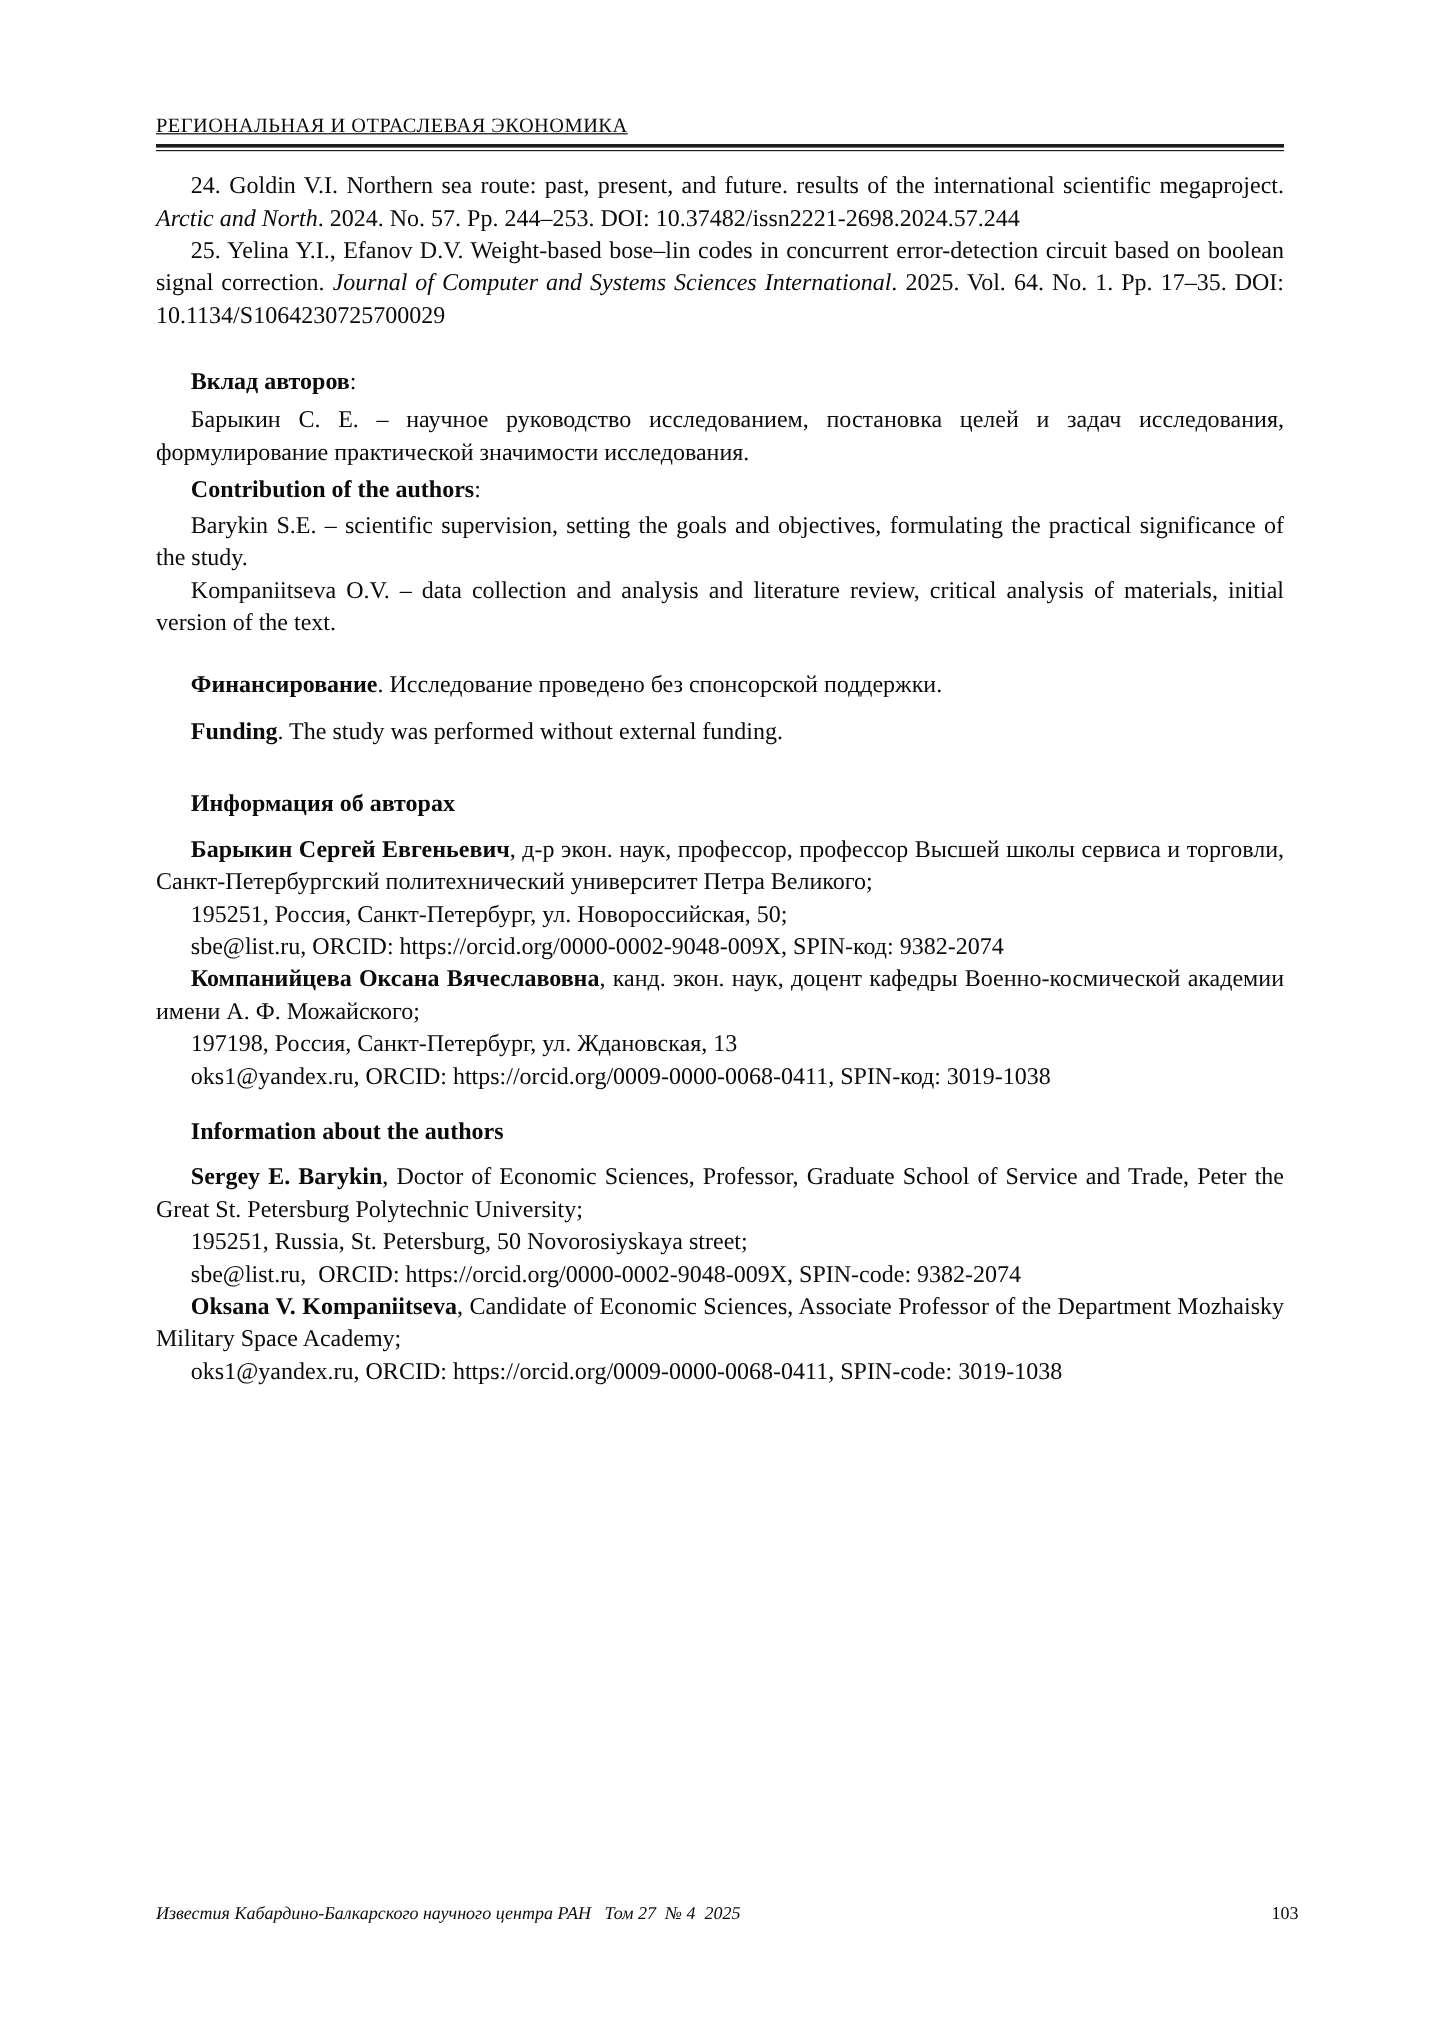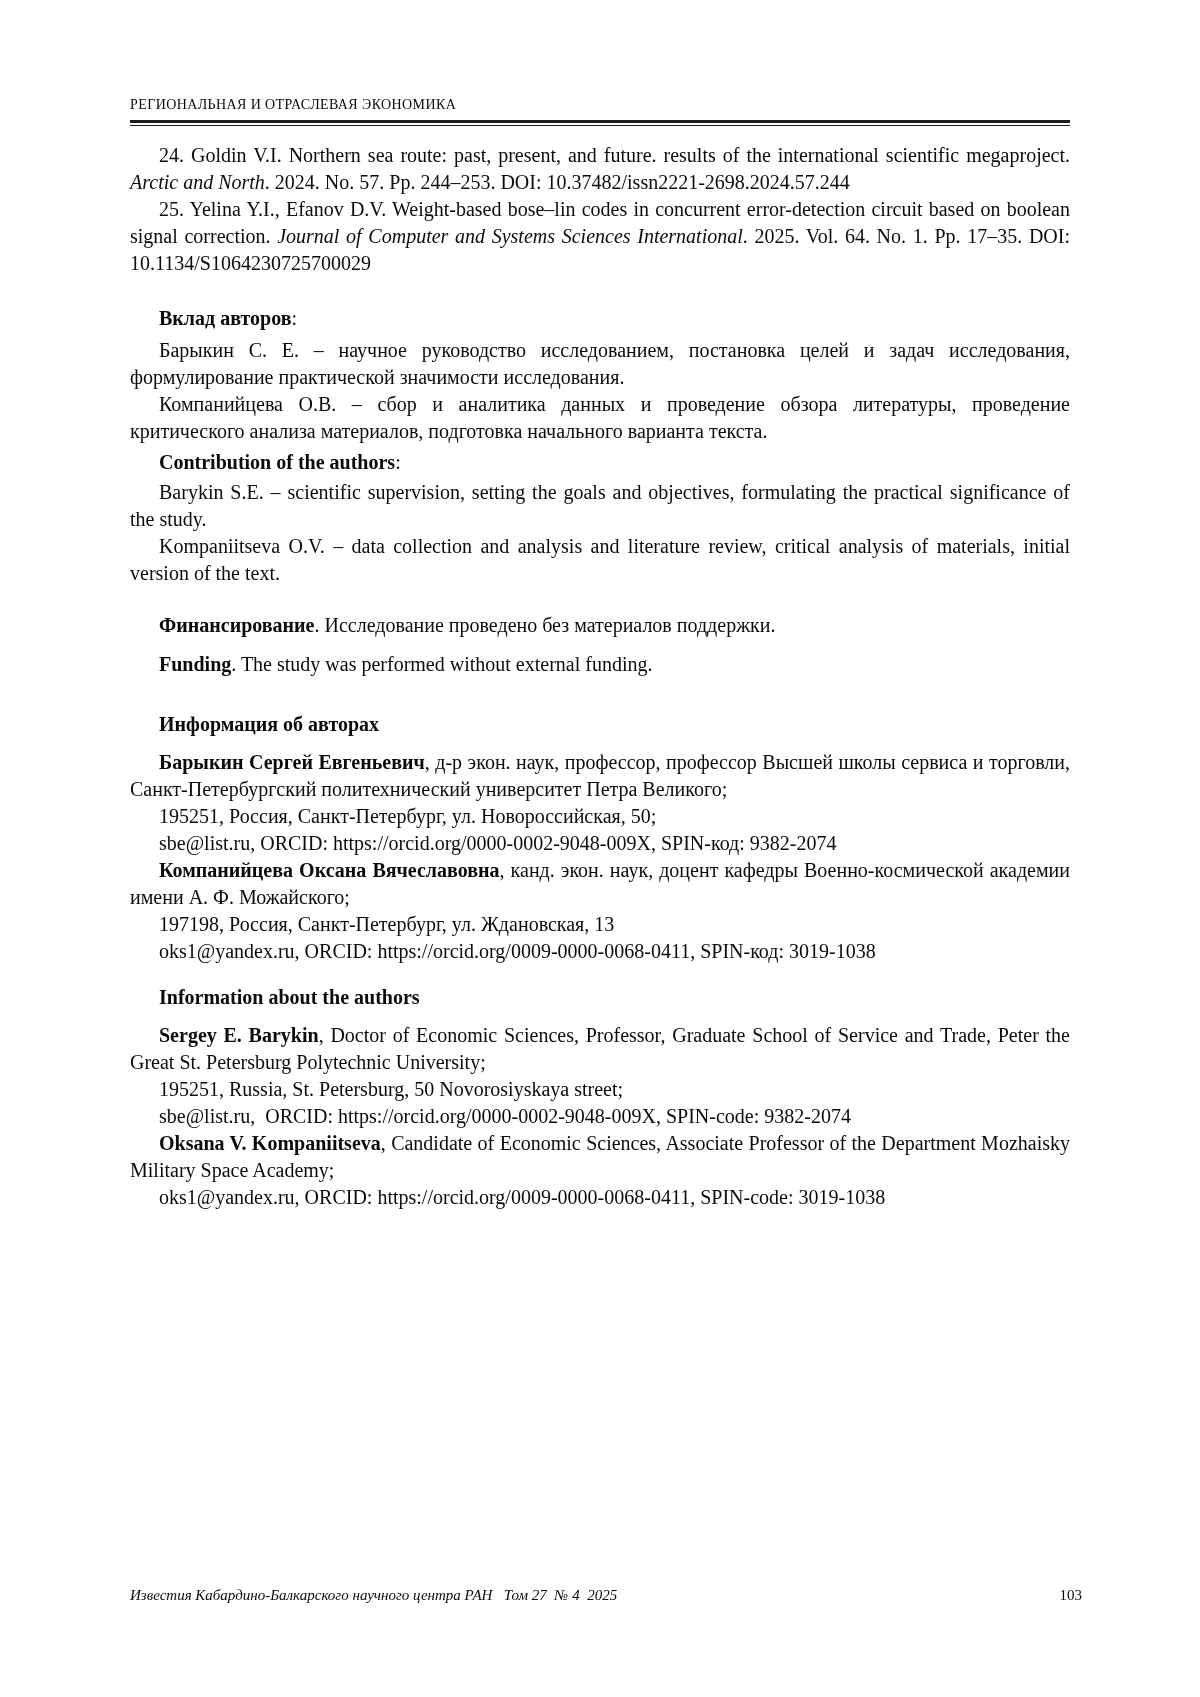--- a/index.html
+++ b/index.html
@@ -5,21 +5,21 @@
   html,body { margin:0; padding:0; background:#ffffff; }
   .page {
     position:relative;
     width:1200px; height:1697px;
     background:#ffffff;
     font-family:"Liberation Serif", serif;
     color:#0b0b0b;
     overflow:hidden;
   }
   .content { position:absolute; left:130px; top:95px; width:940px; }
-  .running { font-size:14px; letter-spacing:0.4px; line-height:20px; }
+  .running { font-size:17px; letter-spacing:0.4px; line-height:20px;text-decoration:underline; }
   .rule { margin-top:5px; height:2px; border-top:3px solid #1d1d1d; border-bottom:1px solid #1d1d1d; }
   p { margin:0; font-size:20px; line-height:27px; text-align:justify; text-indent:29px; }
   b { font-weight:bold; }
   em.jrnl { font-style:italic; }
   .addr { white-space:pre-wrap; }
   .mt-refs { margin-top:16px; }
   .mt-43 { margin-top:43px; }
   .mt-33 { margin-top:33px; }
   .mt-28 { margin-top:28px; }
   .mt-25 { margin-top:25px; }
@@ -50,28 +50,27 @@
 
     <section>
       <p class="mt-refs"><span>24. Goldin V.I. Northern sea route: past, present, and future. results of the international scientific megaproject. </span><em class="jrnl">Arctic and North</em><span>. 2024. No. 57. Pp. 244–253. DOI: 10.37482/issn2221-2698.2024.57.244</span></p>
       <p><span>25. Yelina Y.I., Efanov D.V. Weight-based bose–lin codes in concurrent error-detection circuit based on boolean signal correction. </span><em class="jrnl">Journal of Computer and Systems Sciences International</em><span>. 2025. Vol. 64. No. 1. Pp. 17–35. DOI: 10.1134/S1064230725700029</span></p>
     </section>
 
 
     <section>
       <p class="mt-28"><b>Вклад авторов</b><span>:</span></p>
       <p class="mt-5">Барыкин С. Е. – научное руководство исследованием, постановка целей и задач исследования, формулирование практической значимости исследования.</p>
-      <p>Компанийцева О.В. – сбор и аналитика данных и проведение обзора литературы, проведение критического анализа материалов, подготовка начального варианта текста.</p>
       <p class="mt-4"><b>Contribution of the authors</b><span>:</span></p>
       <p class="mt-3">Barykin S.E. – scientific supervision, setting the goals and objectives, formulating the practical significance of the study.</p>
       <p>Kompaniitseva O.V. – data collection and analysis and literature review, critical analysis of materials, initial version of the text.</p>
     </section>
 
     <section>
-      <p class="mt-25"><b>Финансирование</b><span>. Исследование проведено без материалов поддержки.</span></p>
+      <p class="mt-25"><b>Финансирование</b><span>. Исследование проведено без спонсорской поддержки.</span></p>
       <p class="mt-12"><b>Funding</b><span>. The study was performed without external funding.</span></p>
     </section>
 
     <section>
       <p class="mt-33"><b>Информация об авторах</b></p>
       <p class="mt-11"><b>Барыкин Сергей Евгеньевич</b><span>, д-р экон. наук, профессор, профессор Высшей школы сервиса и торговли, Санкт-Петербургский политехнический университет Петра Великого;</span></p>
       <p class="addr">195251, Россия, Санкт-Петербург, ул. Новороссийская, 50;</p>
       <p class="addr">sbe@list.ru, ORCID: https://orcid.org/0000-0002-9048-009X, SPIN-код: 9382-2074</p>
       <p><b>Компанийцева Оксана Вячеславовна</b><span>, канд. экон. наук, доцент кафедры Военно-космической академии имени А. Ф. Можайского;</span></p>
       <p class="addr">197198, Россия, Санкт-Петербург, ул. Ждановская, 13</p>

